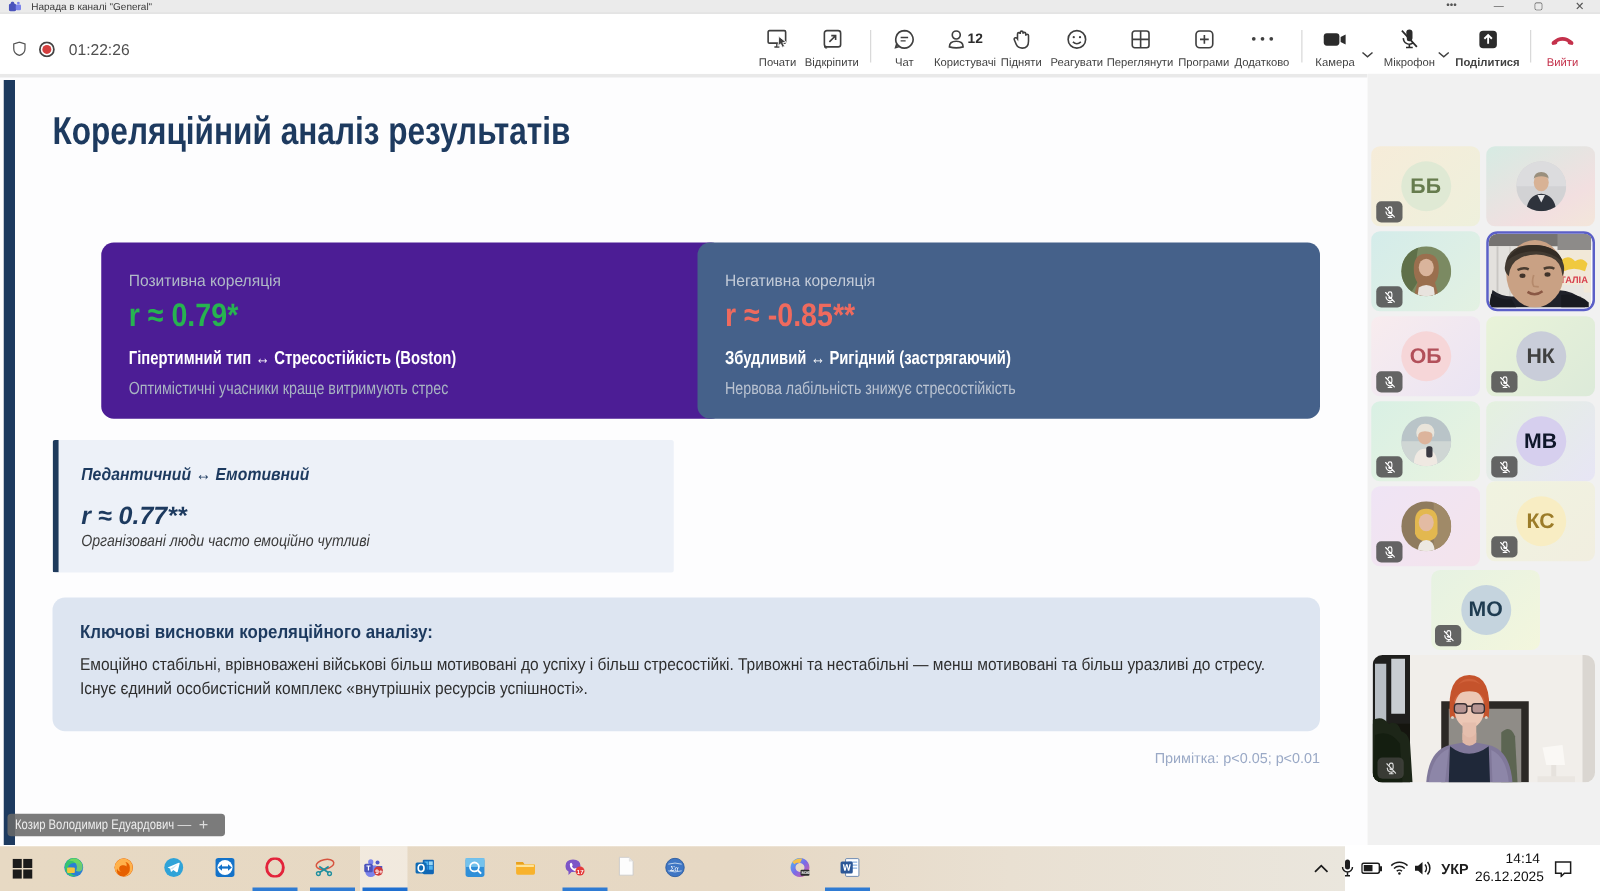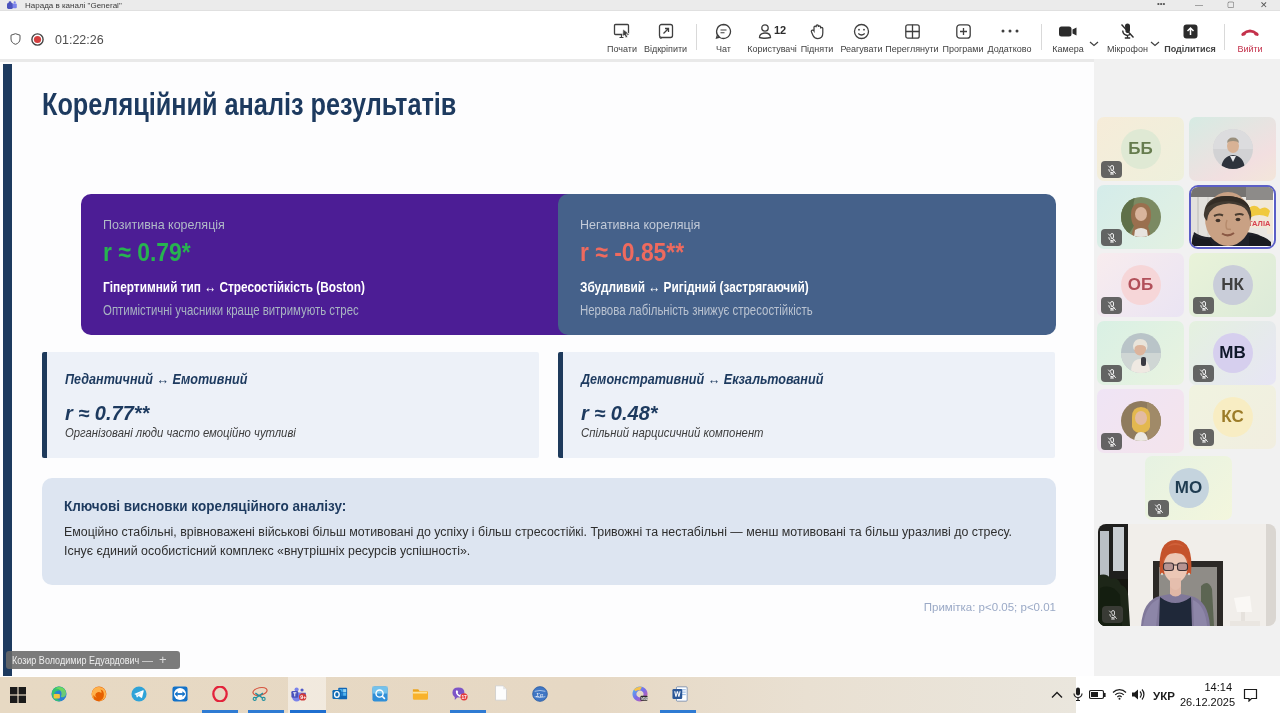--- a/index.html
+++ b/index.html
@@ -208,25 +208,20 @@
       <div class="small1" style="color:#c3cbd8;">Негативна кореляція</div>
       <div class="rval" style="color:#ef6a5e;">r ≈ -0.85**</div>
       <div class="btext">Збудливий ↔ Ригідний (застрягаючий)</div>
       <div class="gtext" style="color:#bac3d1;">Нервова лабільність знижує стресостійкість</div>
     </div>
 
     <div class="midcard" id="card3">
       <div class="mh">Педантичний ↔ Емотивний</div>
       <div class="mr">r ≈ 0.77**</div>
       <div class="mt">Організовані люди часто емоційно чутливі</div>
-    </div>
-    <div class="midcard" id="card4">
-      <div class="mh">Демонстративний ↔ Екзальтований</div>
-      <div class="mr">r ≈ 0.48*</div>
-      <div class="mt">Спільний нарцисичний компонент</div>
     </div>
 
     <div class="abs" id="sumcard">
       <div class="sh">Ключові висновки кореляційного аналізу:</div>
       <div class="st">Емоційно стабільні, врівноважені військові більш мотивовані до успіху і більш стресостійкі. Тривожні та нестабільні — менш мотивовані та більш уразливі до стресу.<br>Існує єдиний особистісний комплекс «внутрішніх ресурсів успішності».</div>
     </div>
     <div class="abs" id="note">Примітка: p&lt;0.05; p&lt;0.01</div>
 
     <div class="abs" id="namelabel">
       <span class="nm">Козир Володимир Едуардович</span>

